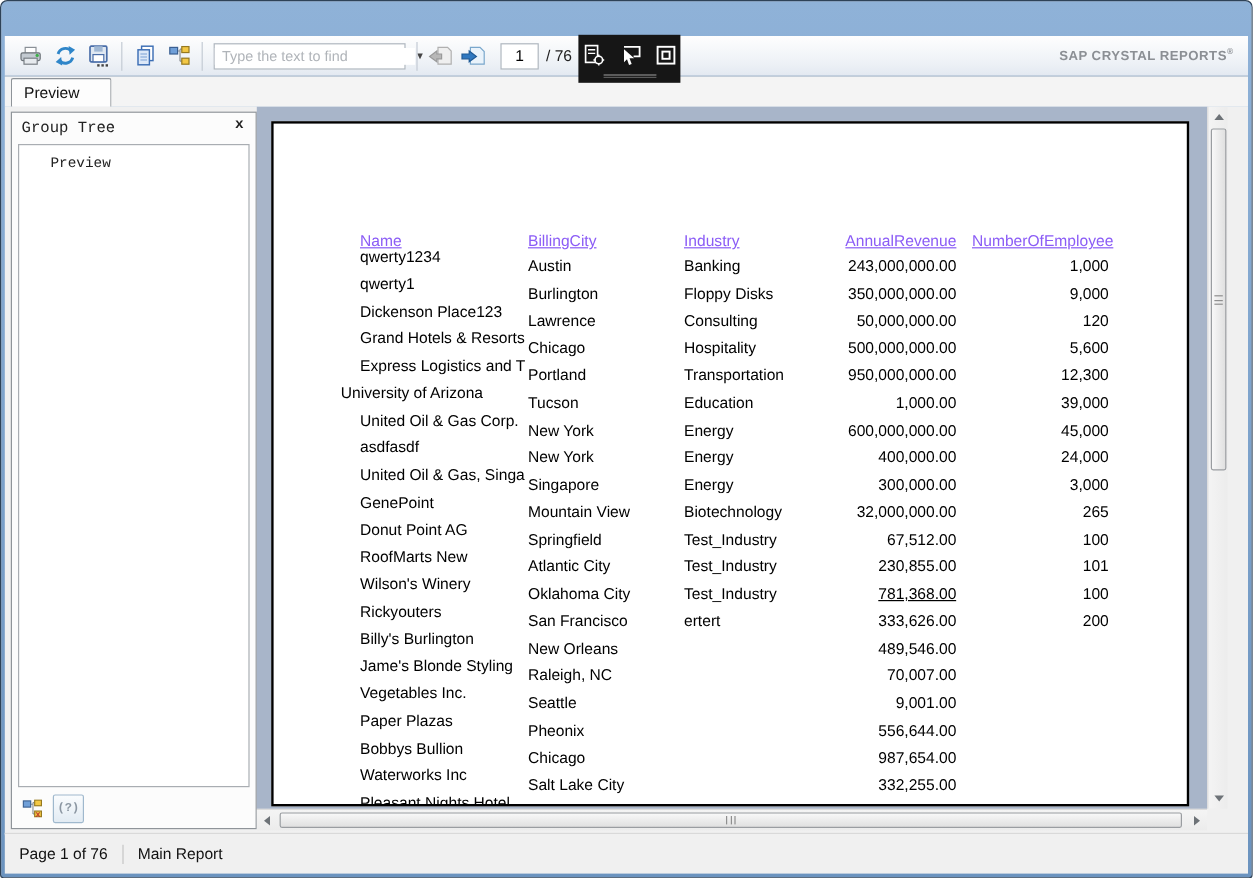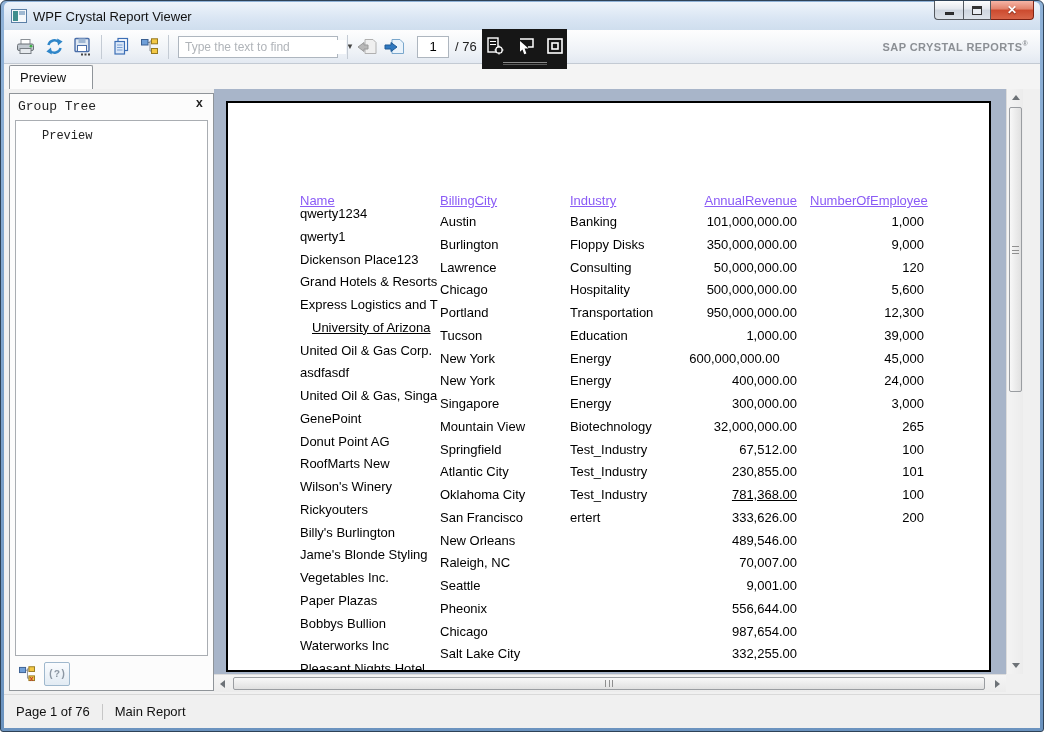--- a/index.html
+++ b/index.html
@@ -118,35 +118,20 @@
   .slider { position:relative; width:92px; height:20px; cursor:pointer; }
   .slider .track { position:absolute; left:0; right:0; top:9px; height:2px; background:#a8a8a8; }
   .slider .thumb { position:absolute; left:14px; top:1px; width:11px; height:18px; border:1px solid #707070;
     border-radius:2px; background:linear-gradient(#fafafa, #d8d8d8); cursor:pointer; }
 </style>
 </head>
 <body>
 
 <div class="window">
 
-  <div class="titlebar">
-    <span class="app-icon"></span>
-    <span class="title-text">WPF Crystal Report Viewer</span>
-    <div class="win-controls">
-      <div class="win-btn min">
-          <span class="glyph-min"></span>
-        </div>
-      <div class="win-btn max">
-          <span class="glyph-max"></span>
-        </div>
-      <div class="win-btn close">
-          <span class="glyph-close">✕</span>
-        </div>
-    </div>
-  </div>
 
   <div class="toolbar">
     <div class="tb-btn">
       <svg width="20" height="18" viewBox="0 0 20 18">
         <rect x="5" y="1.5" width="9" height="5" fill="#ffffff" stroke="#8a9096"></rect>
         <rect x="1.5" y="6" width="16" height="6.5" rx="1.5" fill="#c3cad1" stroke="#6b7177"></rect>
         <rect x="4" y="10.5" width="11" height="5" fill="#e6eaee" stroke="#7a8086"></rect>
         <circle cx="15" cy="8.2" r="1.4" fill="#3fae49"></circle>
       </svg>
     </div>
@@ -278,21 +263,21 @@
       <div class="canvas">
         <div class="page" id="page">
           <div class="hdr" style="left:72px;  top:90px;">Name</div>
           <div class="hdr" style="left:212px; top:90px;">BillingCity</div>
           <div class="hdr" style="left:342px; top:90px;">Industry</div>
           <div class="hdr" style="right:192px; top:90px; text-align:right;">AnnualRevenue</div>
           <div class="hdr" style="left:582px; top:90px;">NumberOfEmployee</div>
         <div class="cell" style="top: 103px; width: 141px; left: 72px; text-align: left;">qwerty1234</div>
             <div class="cell" style="top: 111px; width: 132px; left: 212px; text-align: left;">Austin</div>
             <div class="cell" style="top: 111px; width: 132px; left: 342px; text-align: left;">Banking</div>
-            <div class="cell" style="top: 111px; width: 125px; right: 192px; text-align: right;">101,000,000.00</div>
+            <div class="cell" style="top: 111px; width: 125px; right: 192px; text-align: right;">243,000,000.00</div>
             <div class="cell" style="top: 111px; width: 100px; right: 65px; text-align: right;">1,000</div>
             <div class="cell" style="top: 125.75px; width: 141px; left: 72px; text-align: left;">qwerty1</div>
             <div class="cell" style="top: 133.75px; width: 132px; left: 212px; text-align: left;">Burlington</div>
             <div class="cell" style="top: 133.75px; width: 132px; left: 342px; text-align: left;">Floppy Disks</div>
             <div class="cell" style="top: 133.75px; width: 125px; right: 192px; text-align: right;">350,000,000.00</div>
             <div class="cell" style="top: 133.75px; width: 100px; right: 65px; text-align: right;">9,000</div>
             <div class="cell" style="top: 148.5px; width: 141px; left: 72px; text-align: left;">Dickenson Place123</div>
             <div class="cell" style="top: 156.5px; width: 132px; left: 212px; text-align: left;">Lawrence</div>
             <div class="cell" style="top: 156.5px; width: 132px; left: 342px; text-align: left;">Consulting</div>
             <div class="cell" style="top: 156.5px; width: 125px; right: 192px; text-align: right;">50,000,000.00</div>
@@ -300,29 +285,29 @@
             <div class="cell" style="top: 171.25px; width: 141px; left: 72px; text-align: left;">Grand Hotels &amp; Resorts</div>
             <div class="cell" style="top: 179.25px; width: 132px; left: 212px; text-align: left;">Chicago</div>
             <div class="cell" style="top: 179.25px; width: 132px; left: 342px; text-align: left;">Hospitality</div>
             <div class="cell" style="top: 179.25px; width: 125px; right: 192px; text-align: right;">500,000,000.00</div>
             <div class="cell" style="top: 179.25px; width: 100px; right: 65px; text-align: right;">5,600</div>
             <div class="cell" style="top: 194px; width: 141px; left: 72px; text-align: left;">Express Logistics and T</div>
             <div class="cell" style="top: 202px; width: 132px; left: 212px; text-align: left;">Portland</div>
             <div class="cell" style="top: 202px; width: 132px; left: 342px; text-align: left;">Transportation</div>
             <div class="cell" style="top: 202px; width: 125px; right: 192px; text-align: right;">950,000,000.00</div>
             <div class="cell" style="top: 202px; width: 100px; right: 65px; text-align: right;">12,300</div>
-            <div class="cell" style="top: 216.75px; width: 141px; left: 84px; text-align: left; text-decoration: underline;">University of Arizona</div>
+            <div class="cell" style="top: 216.75px; width: 141px; left: 56px; text-align: left;">University of Arizona</div>
             <div class="cell" style="top: 224.75px; width: 132px; left: 212px; text-align: left;">Tucson</div>
             <div class="cell" style="top: 224.75px; width: 132px; left: 342px; text-align: left;">Education</div>
             <div class="cell" style="top: 224.75px; width: 125px; right: 192px; text-align: right;">1,000.00</div>
             <div class="cell" style="top: 224.75px; width: 100px; right: 65px; text-align: right;">39,000</div>
             <div class="cell" style="top: 239.5px; width: 141px; left: 72px; text-align: left;">United Oil &amp; Gas Corp.</div>
             <div class="cell" style="top: 247.5px; width: 132px; left: 212px; text-align: left;">New York</div>
             <div class="cell" style="top: 247.5px; width: 132px; left: 342px; text-align: left;">Energy</div>
-            <div class="cell" style="top: 247.5px; width: 125px; right: 192px; text-align: center;">600,000,000.00</div>
+            <div class="cell" style="top: 247.5px; width: 125px; right: 192px; text-align: right;">600,000,000.00</div>
             <div class="cell" style="top: 247.5px; width: 100px; right: 65px; text-align: right;">45,000</div>
             <div class="cell" style="top: 262.25px; width: 141px; left: 72px; text-align: left;">asdfasdf</div>
             <div class="cell" style="top: 270.25px; width: 132px; left: 212px; text-align: left;">New York</div>
             <div class="cell" style="top: 270.25px; width: 132px; left: 342px; text-align: left;">Energy</div>
             <div class="cell" style="top: 270.25px; width: 125px; right: 192px; text-align: right;">400,000.00</div>
             <div class="cell" style="top: 270.25px; width: 100px; right: 65px; text-align: right;">24,000</div>
             <div class="cell" style="top: 285px; width: 141px; left: 72px; text-align: left;">United Oil &amp; Gas, Singa</div>
             <div class="cell" style="top: 293px; width: 132px; left: 212px; text-align: left;">Singapore</div>
             <div class="cell" style="top: 293px; width: 132px; left: 342px; text-align: left;">Energy</div>
             <div class="cell" style="top: 293px; width: 125px; right: 192px; text-align: right;">300,000.00</div>

